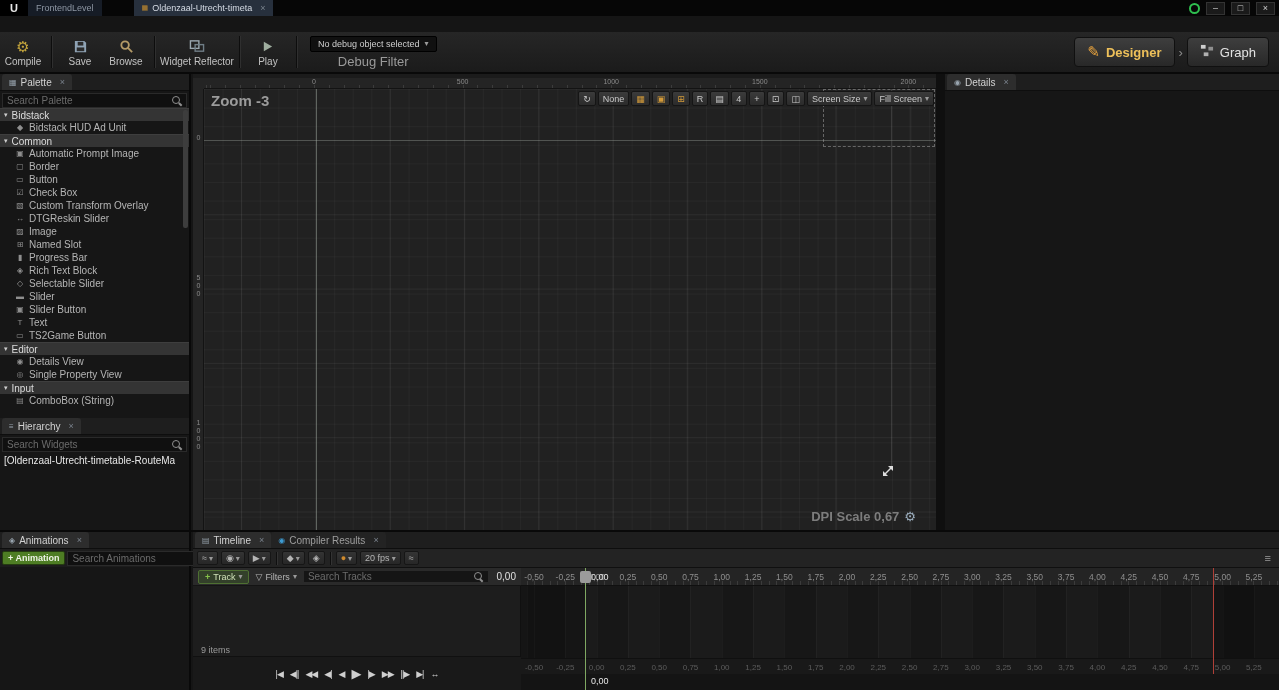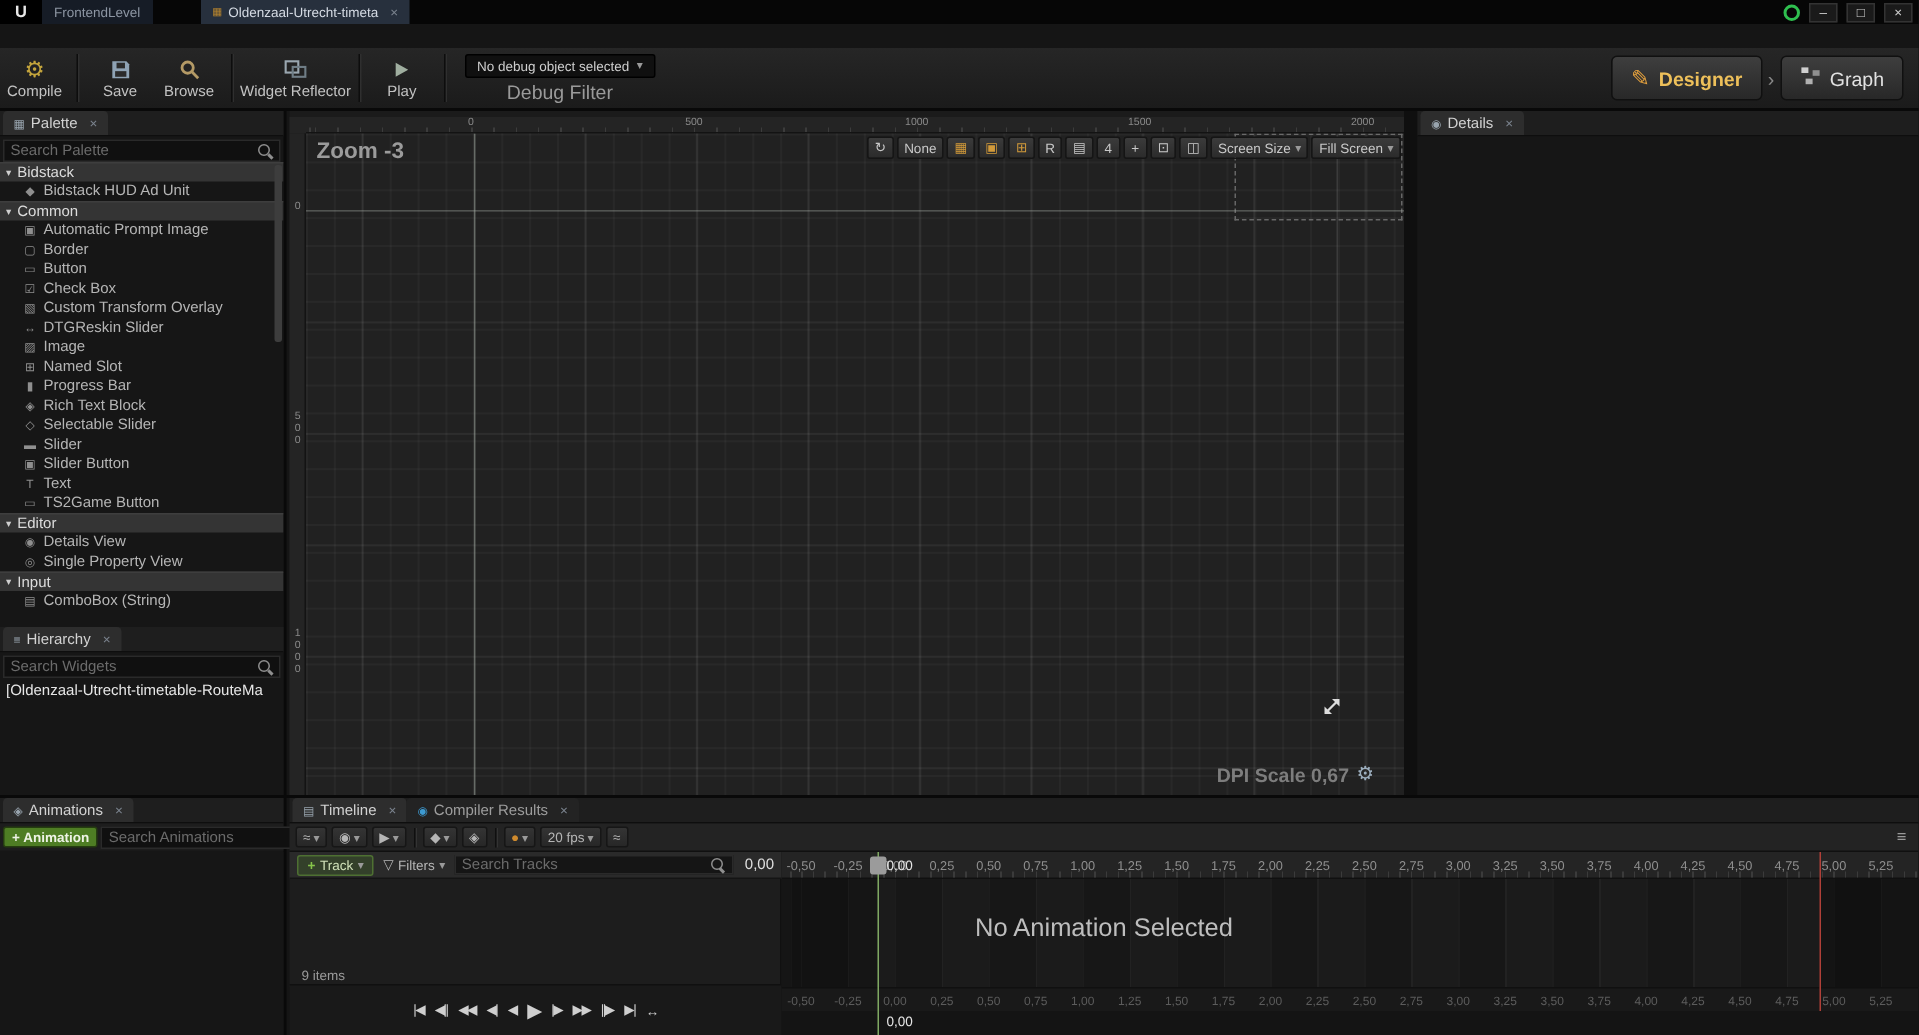--- a/index.html
+++ b/index.html
@@ -590,17 +590,16 @@
             <span class="tick-label small" style="left: 715.9px;">5,25</span>
           </div>
         <div class="tl-strip"></div>
         <div class="playhead"></div>
         <div class="ph-handle"></div>
         <div class="ph-label" style="top:4px;">0,00</div>
         <div class="ph-label" style="top:108px;">0,00</div>
         <div class="endline"></div>
       </div>
 
-      <div class="no-anim">No Animation Selected</div>
     </div>
   </div>
 
 </div>
 
 </body></html>

